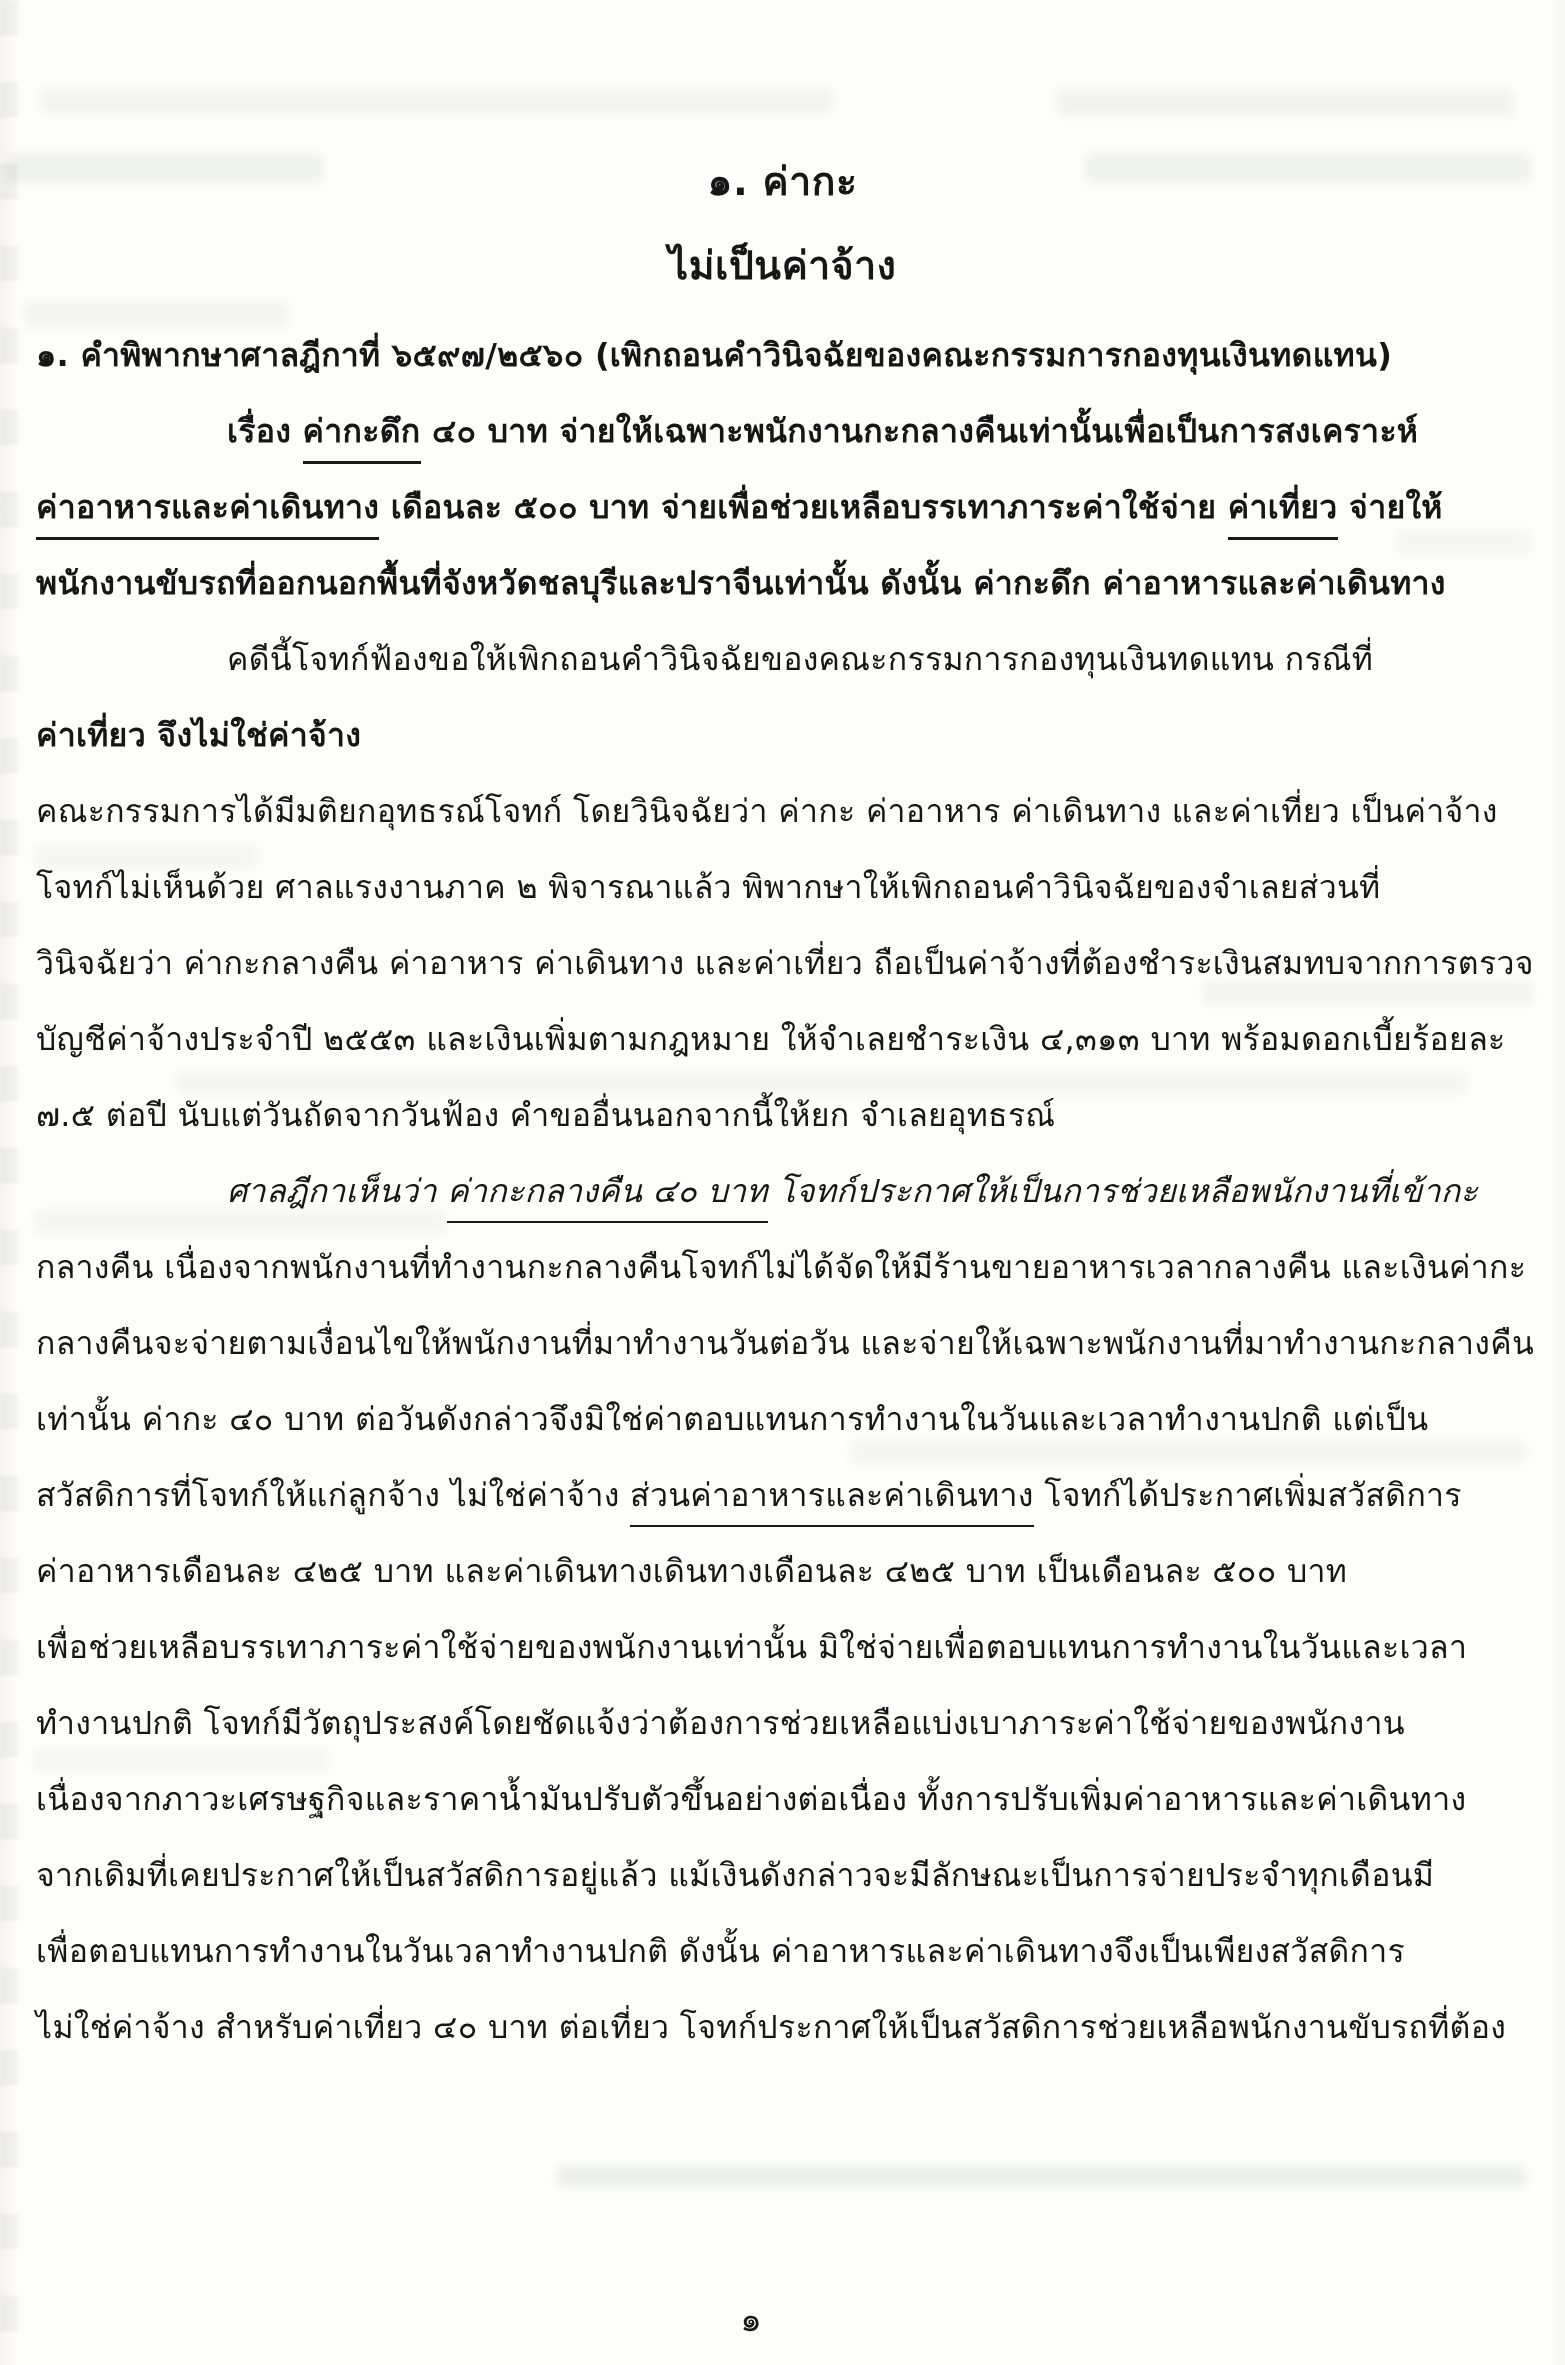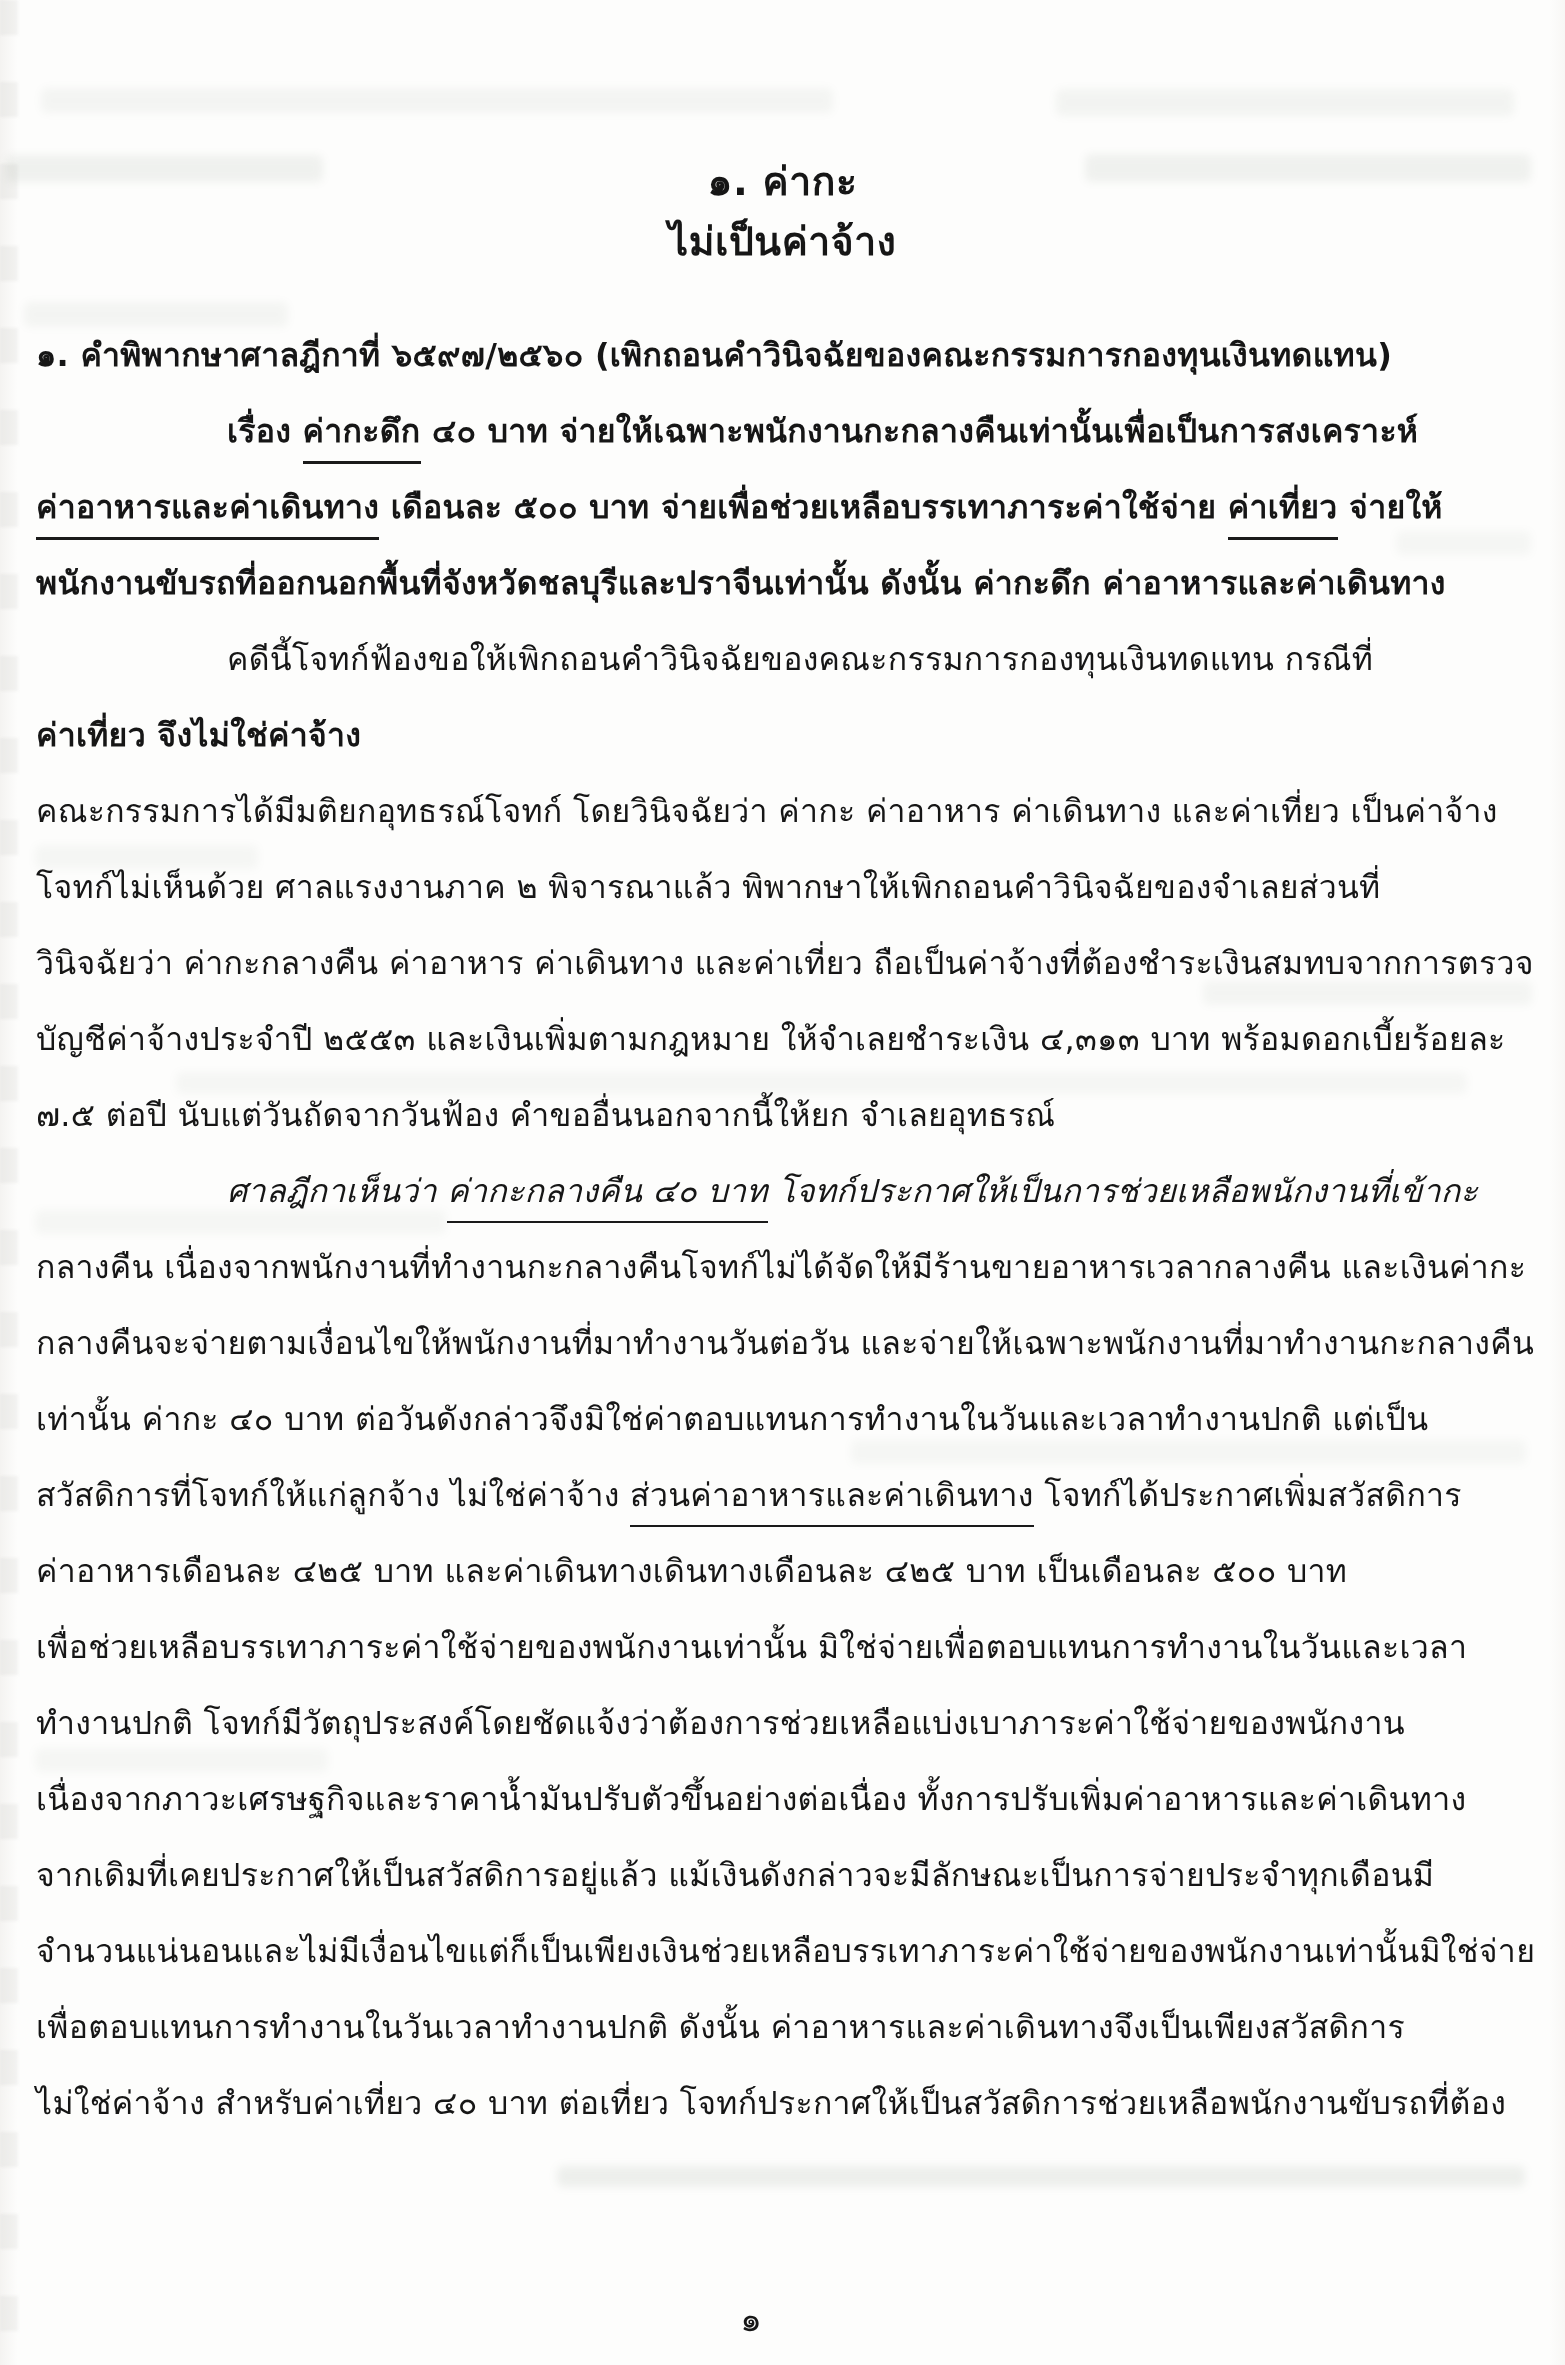--- a/index.html
+++ b/index.html
@@ -26,21 +26,21 @@
     position: absolute;
     left: 0;
     width: 1565px;
     text-align: center;
     font-size: 39px;
     font-weight: bold;
     white-space: nowrap;
     letter-spacing: 0.6px;
   }
   .doc-title.t1 { top: 150px; }
-  .doc-title.t2 { top: 210px; }
+  .doc-title.t2 { top: 234px; }
   .textblock {
     position: absolute;
     top: 317px;
     left: 36px;
     width: 1494px;
   }
   .line {
     height: 76px;
     line-height: 76px;
     font-size: 32px;
@@ -118,19 +118,18 @@
     <div class="line" style="text-indent: 191px; font-style: italic;"><span>ศาลฎีกาเห็นว่า </span><span class="u">ค่ากะกลางคืน ๔๐ บาท</span><span> โจทก์ประกาศให้เป็นการช่วยเหลือพนักงานที่เข้ากะ</span></div>
     <div class="line"><span>กลางคืน เนื่องจากพนักงานที่ทำงานกะกลางคืนโจทก์ไม่ได้จัดให้มีร้านขายอาหารเวลากลางคืน และเงินค่ากะ</span></div>
     <div class="line"><span>กลางคืนจะจ่ายตามเงื่อนไขให้พนักงานที่มาทำงานวันต่อวัน และจ่ายให้เฉพาะพนักงานที่มาทำงานกะกลางคืน</span></div>
     <div class="line"><span>เท่านั้น ค่ากะ ๔๐ บาท ต่อวันดังกล่าวจึงมิใช่ค่าตอบแทนการทำงานในวันและเวลาทำงานปกติ แต่เป็น</span></div>
     <div class="line"><span>สวัสดิการที่โจทก์ให้แก่ลูกจ้าง ไม่ใช่ค่าจ้าง </span><span class="u">ส่วนค่าอาหารและค่าเดินทาง</span><span> โจทก์ได้ประกาศเพิ่มสวัสดิการ</span></div>
     <div class="line"><span>ค่าอาหารเดือนละ ๔๒๕ บาท และค่าเดินทางเดินทางเดือนละ ๔๒๕ บาท เป็นเดือนละ ๕๐๐ บาท</span></div>
     <div class="line"><span>เพื่อช่วยเหลือบรรเทาภาระค่าใช้จ่ายของพนักงานเท่านั้น มิใช่จ่ายเพื่อตอบแทนการทำงานในวันและเวลา</span></div>
     <div class="line"><span>ทำงานปกติ โจทก์มีวัตถุประสงค์โดยชัดแจ้งว่าต้องการช่วยเหลือแบ่งเบาภาระค่าใช้จ่ายของพนักงาน</span></div>
     <div class="line"><span>เนื่องจากภาวะเศรษฐกิจและราคาน้ำมันปรับตัวขึ้นอย่างต่อเนื่อง ทั้งการปรับเพิ่มค่าอาหารและค่าเดินทาง</span></div>
     <div class="line"><span>จากเดิมที่เคยประกาศให้เป็นสวัสดิการอยู่แล้ว แม้เงินดังกล่าวจะมีลักษณะเป็นการจ่ายประจำทุกเดือนมี</span></div>
-    <div class="line"><span>จำนวนแน่นอนและไม่มีเงื่อนไขแต่ก็เป็นเพียงเงินช่วยเหลือบรรเทาภาระค่าใช้จ่ายของพนักงานเท่านั้นมิใช่จ่าย</span></div>
     <div class="line"><span>เพื่อตอบแทนการทำงานในวันเวลาทำงานปกติ ดังนั้น ค่าอาหารและค่าเดินทางจึงเป็นเพียงสวัสดิการ</span></div>
     <div class="line"><span>ไม่ใช่ค่าจ้าง สำหรับค่าเที่ยว ๔๐ บาท ต่อเที่ยว โจทก์ประกาศให้เป็นสวัสดิการช่วยเหลือพนักงานขับรถที่ต้อง</span></div>
   </div>
 
 <div class="pagenum">๑</div>
 
 
 </body></html>

